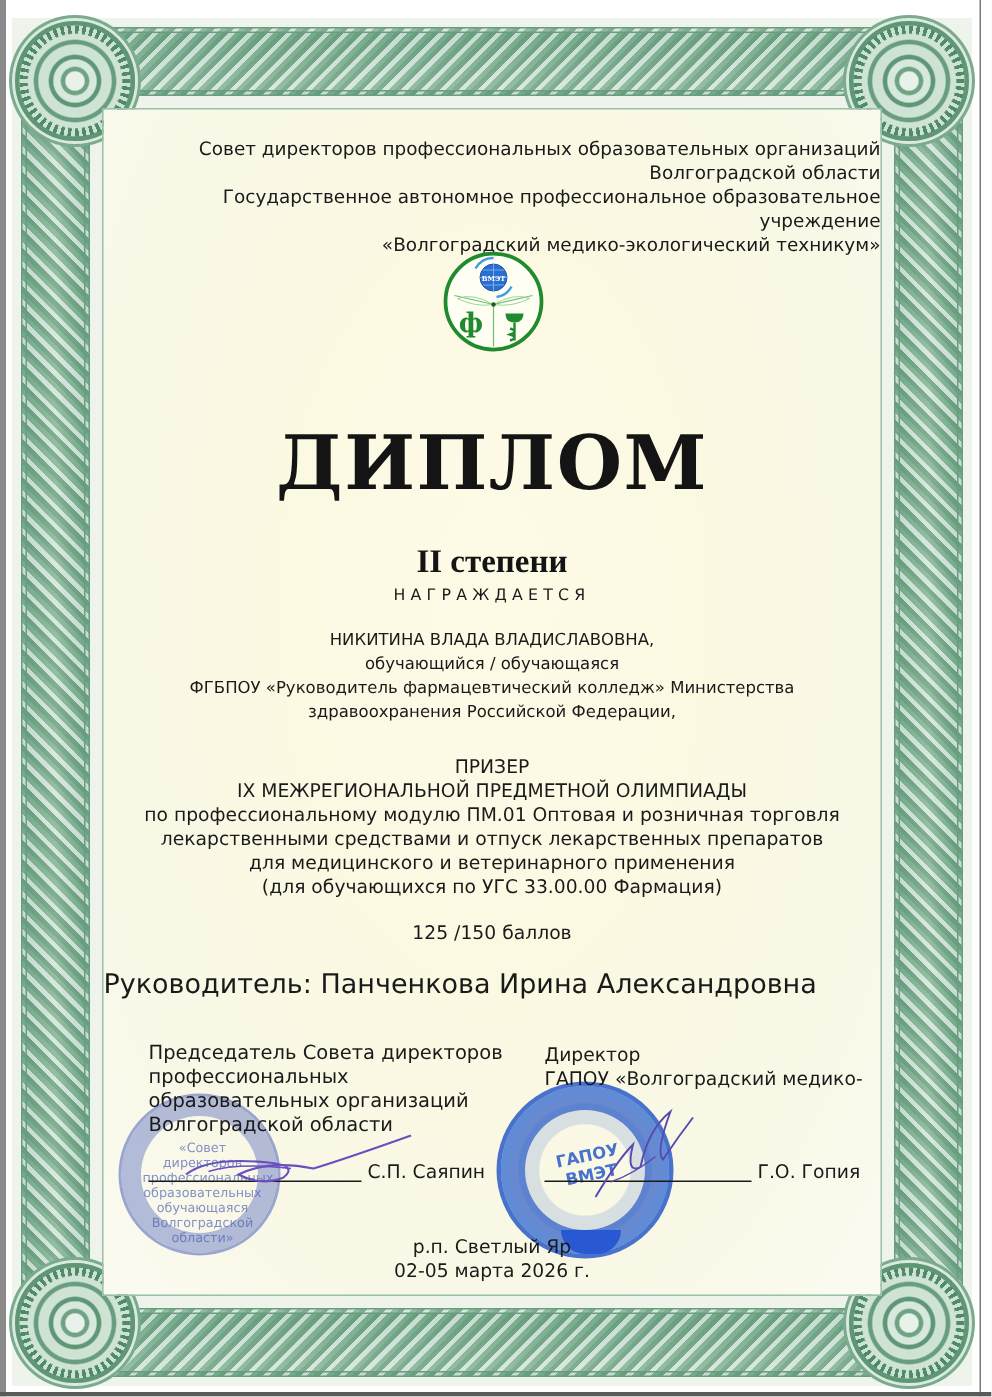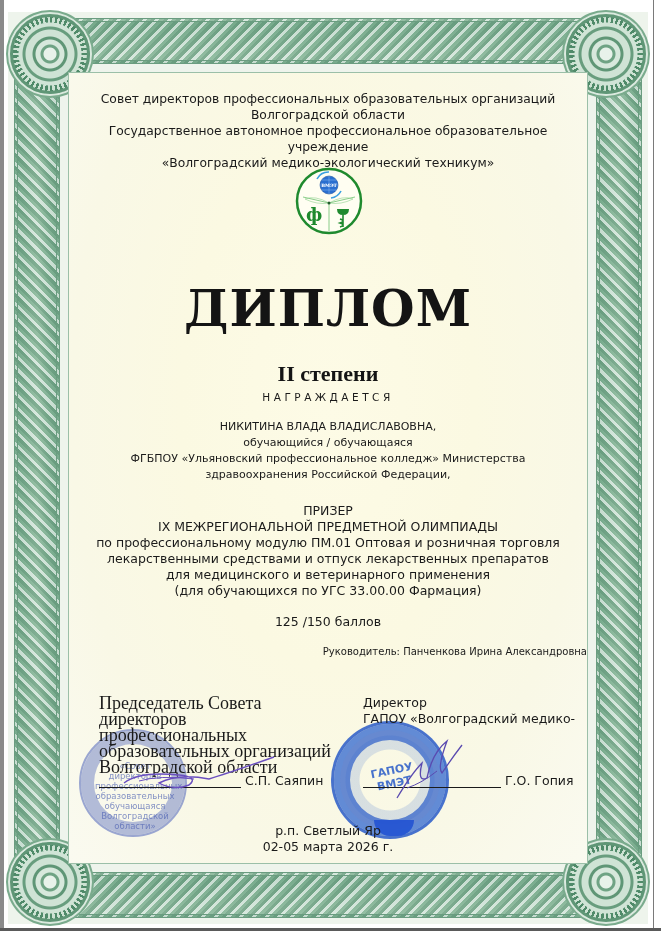--- a/index.html
+++ b/index.html
@@ -50,34 +50,34 @@
     .corner-tr { right: 2px; top: 2px; }
     .corner-bl { left: 2px; bottom: 2px; }
     .corner-br { right: 2px; bottom: 2px; }
 
     .inner {
       position: absolute; left: 60px; top: 60px; width: 520px; height: 792px;
       background: radial-gradient(ellipse at 50% 42%, #fdfbe6 0%, #fbf9e2 40%, #f9f8e6 70%, #fafaf0 100%);
       border: 1px solid #9bbfa8;
     }
 
-    .header-block { position: absolute; left: 0; top: 18px; width: 100%; text-align: center; font-size: 12.3px; line-height: 16px; color: #1a1a1a; }
+    .header-block { position: absolute; left: 0; top: 18px; width: 100%; text-align: right; font-size: 12.3px; line-height: 16px; color: #1a1a1a; }
 
     .logo { position: absolute; left: 226px; top: 94px; width: 68px; height: 68px; }
 
     .title { position: absolute; left: 0; top: 208px; width: 100%; text-align: center; font-family: "DejaVu Serif", serif; font-weight: bold; font-size: 50px; line-height: 56px; color: #141414; letter-spacing: 1px; }
     .degree { position: absolute; left: 0; top: 268px; width: 100%; text-align: center; font-family: "Liberation Serif", serif; font-weight: bold; font-size: 22px; line-height: 26px; color: #141414; margin-top: 20px; }
     .awarded { position: absolute; left: 0; top: 318px; width: 100%; text-align: center; font-size: 10.5px; letter-spacing: 3.5px; color: #1a1a1a; }
 
     .recipient { position: absolute; left: 0; top: 346px; width: 100%; text-align: center; font-size: 11px; line-height: 16px; color: #1a1a1a; }
     .result { position: absolute; left: 0; top: 430px; width: 100%; text-align: center; font-size: 12.5px; line-height: 16px; color: #1a1a1a; }
     .score { position: absolute; left: 0; top: 541px; width: 100%; text-align: center; font-size: 12.5px; color: #1a1a1a; }
-    .supervisor { position: absolute; left: 0; top: 573px; width: 100%; text-align: right; font-size: 10px; color: #1a1a1a; }
-
-    .sig-left { position: absolute; left: 30px; top: 622px; width: 240px; font-size: 18px; line-height: 16px; color: #1a1a1a; font-family: Liberation Serif, serif; }
+    .supervisor { position: absolute; left: 0; top: 573px; width: 100%; text-align: left; font-size: 18px; color: #1a1a1a; }
+
+    .sig-left { position: absolute; left: 30px; top: 622px; width: 240px; font-size: 13px; line-height: 16px; color: #1a1a1a; }
     .sig-right { position: absolute; left: 294px; top: 622px; width: 230px; font-size: 12.5px; line-height: 16px; color: #1a1a1a; }
     .sig-line-left { position: absolute; left: 30px; top: 700px; width: 240px; font-size: 12.5px; color: #1a1a1a; }
     .sig-line-right { position: absolute; left: 294px; top: 700px; width: 230px; font-size: 12.5px; color: #1a1a1a; }
     .sig-line-left .line, .sig-line-right .line { display: inline-block; border-bottom: 1px solid #1a1a1a; vertical-align: bottom; height: 14px; }
     .sig-line-left .line { width: 142px; }
     .sig-line-right .line { width: 138px; }
 
     .place-date { position: absolute; left: 0; top: 750px; width: 100%; text-align: center; font-size: 12.5px; line-height: 16px; color: #1a1a1a; }
 
     .stamp { position: absolute; border-radius: 50%; }
@@ -139,21 +139,21 @@
         <path d="M48 48 V60 M45 52 Q51 54 45 56 Q51 58 45 60" stroke="#1f8a2e" stroke-width="1.6" fill="none"></path>
       </svg>
 
       <div class="title">ДИПЛОМ</div>
       <div class="degree">II степени</div>
       <div class="awarded">НАГРАЖДАЕТСЯ</div>
 
       <div class="recipient">
         <div>НИКИТИНА ВЛАДА ВЛАДИСЛАВОВНА,</div>
         <div>обучающийся / обучающаяся</div>
-        <div>ФГБПОУ «Ульяновский профессиональное колледж» Министерства</div>
+        <div>ФГБПОУ «Руководитель фармацевтический колледж» Министерства</div>
         <div>здравоохранения Российской Федерации,</div>
       </div>
 
       <div class="result">
         <div>ПРИЗЕР</div>
         <div>IX МЕЖРЕГИОНАЛЬНОЙ ПРЕДМЕТНОЙ ОЛИМПИАДЫ</div>
         <div>по профессиональному модулю ПМ.01 Оптовая и розничная торговля</div>
         <div>лекарственными средствами и отпуск лекарственных препаратов</div>
         <div>для медицинского и ветеринарного применения</div>
         <div>(для обучающихся по УГС 33.00.00 Фармация)</div>

